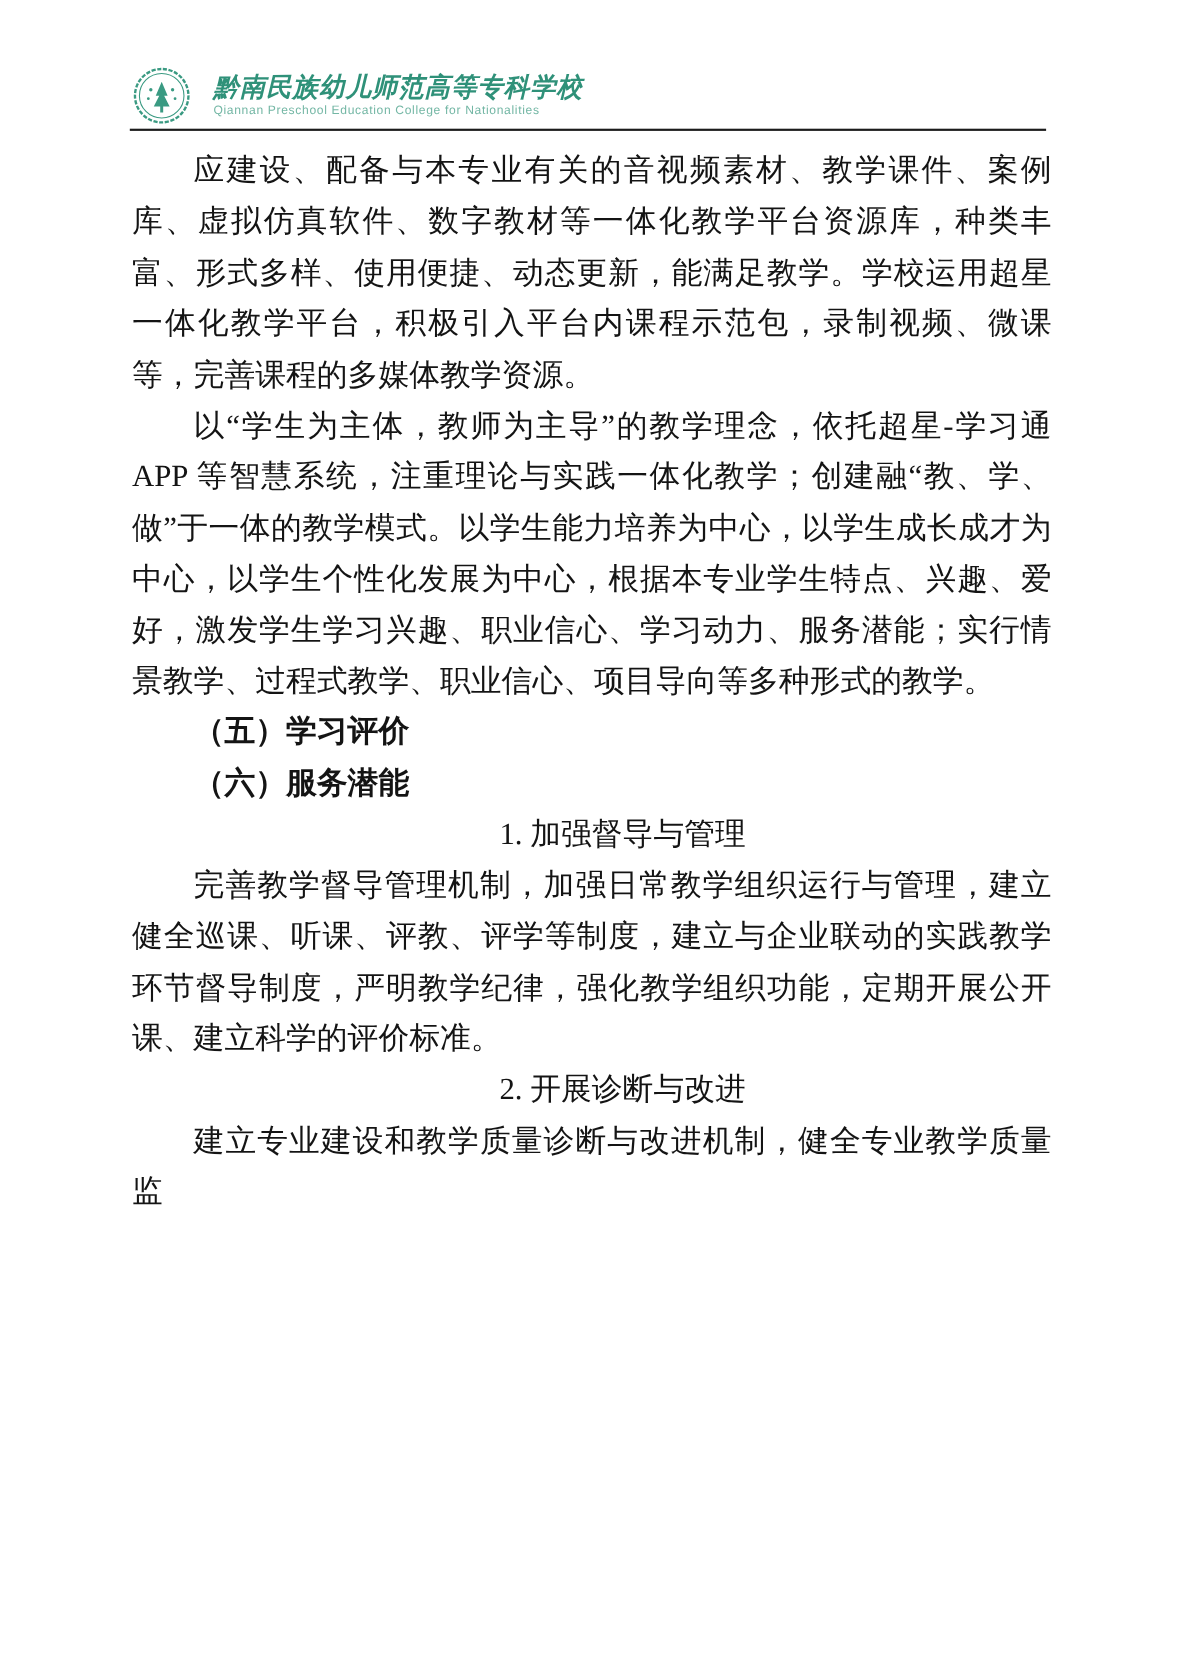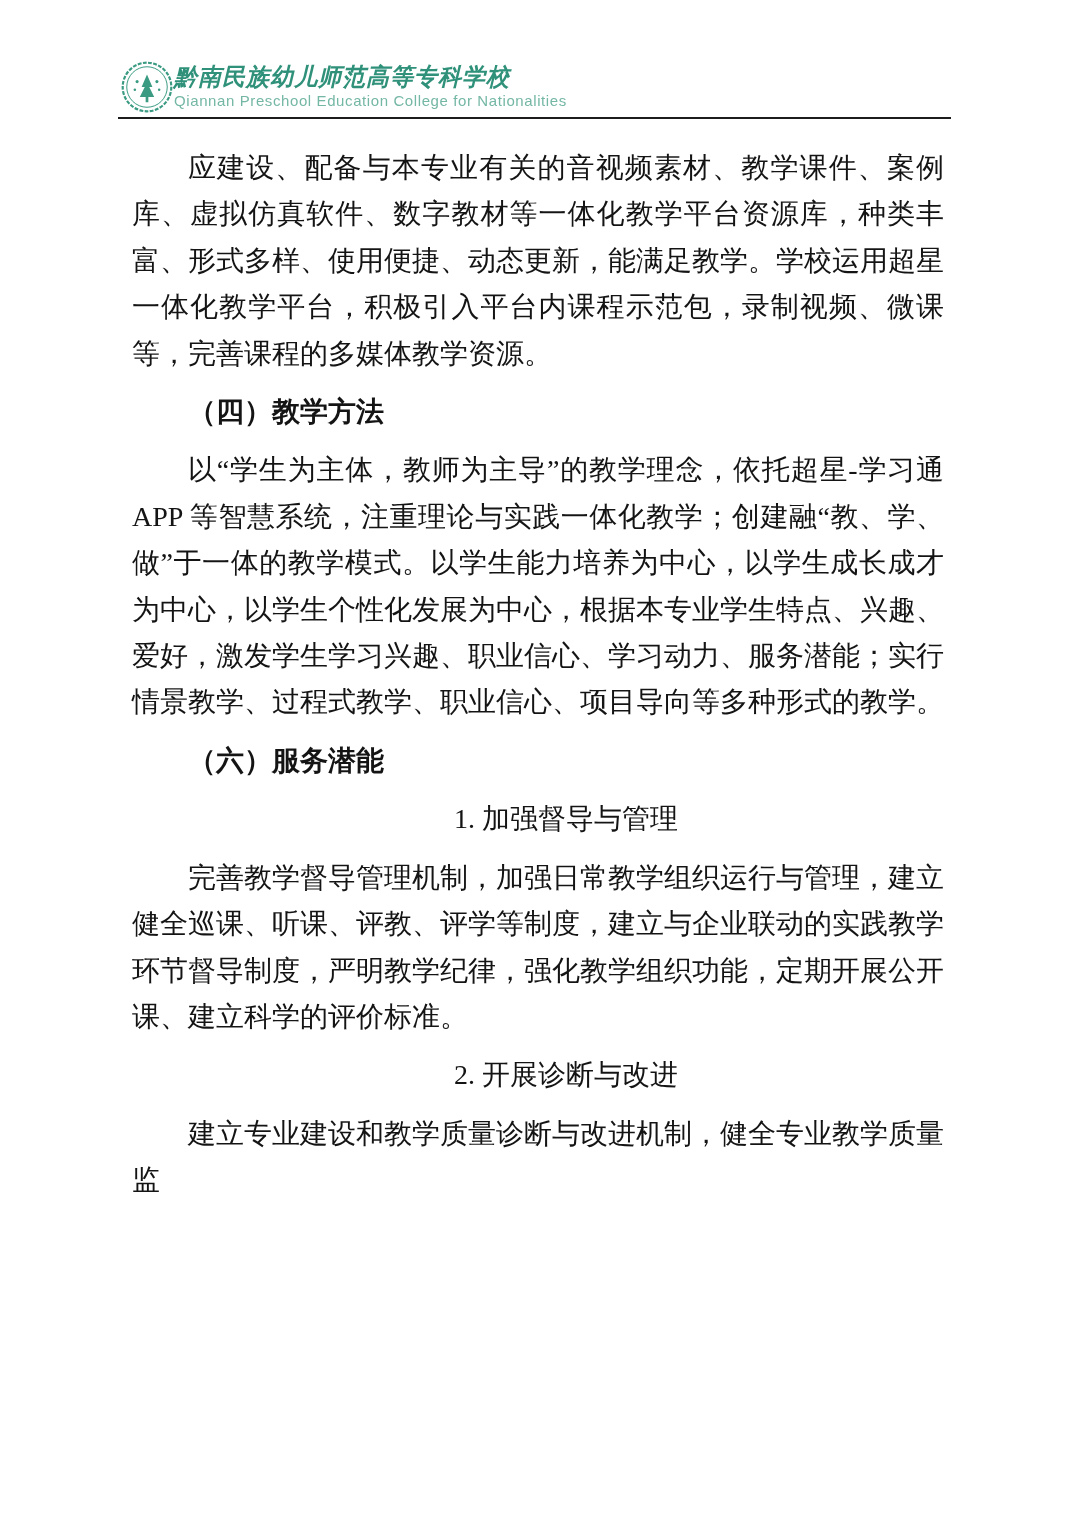--- a/index.html
+++ b/index.html
@@ -17,21 +17,21 @@
     overflow: hidden;
   }
   
   .header {
     position: absolute;
     left: 120px;
     top: 60px;
     width: 836px;
     display: flex;
     align-items: center;
-    gap: 0;
+    gap: 20px;
   }
   .emblem {
     width: 54px;
     height: 54px;
     flex: 0 0 auto;
   }
   .title-block {
     display: flex;
     flex-direction: column;
     line-height: 1.1;
@@ -40,21 +40,21 @@
     font-size: 23px;
     font-weight: 700;
     font-style: italic;
     letter-spacing: 1px;
     color: #2f9179;
     font-family: "Liberation Serif", "DejaVu Serif", serif;
     transform: scaleY(1.05);
   }
   .title-en {
     margin-top: 3px;
-    font-size: 15px;
+    font-size: 11px;
     letter-spacing: 0.6px;
     color: #74b7a5;
     font-family: "Liberation Sans", "DejaVu Sans", sans-serif;
   }
   .header-rule {
     position: absolute;
     left: 118px;
     top: 117px;
     width: 833px;
     height: 2.4px;
@@ -67,21 +67,21 @@
     top: 133px;
     width: 836px;
     color: #141414;
     font-size: 28px;
     line-height: 46.4px;
     text-align: justify;
   }
   .content p,
   .content h2,
   .content h3 {
-    margin: 12px;
+    margin: 0;
     padding: 0;
     font-size: 28px;
     line-height: 46.4px;
     text-indent: 2em;
   }
   .content p {
     font-weight: 400;
   }
   .content h2 {
     font-weight: 700;
@@ -112,22 +112,22 @@
     <div class="title-block">
       <div class="title-cn">黔南民族幼儿师范高等专科学校</div>
       <div class="title-en">Qiannan Preschool Education College for Nationalities</div>
     </div>
   </div>
 
   <div class="header-rule"></div>
 
   <div class="content">
     <p>应建设、配备与本专业有关的音视频素材、教学课件、案例库、虚拟仿真软件、数字教材等一体化教学平台资源库，种类丰富、形式多样、使用便捷、动态更新，能满足教学。学校运用超星一体化教学平台，积极引入平台内课程示范包，录制视频、微课等，完善课程的多媒体教学资源。</p>
-    <h2>（四）教学方法</h2>
     <p>以“学生为主体，教师为主导”的教学理念，依托超星-学习通 APP 等智慧系统，注重理论与实践一体化教学；创建融“教、学、做”于一体的教学模式。以学生能力培养为中心，以学生成长成才为中心，以学生个性化发展为中心，根据本专业学生特点、兴趣、爱好，激发学生学习兴趣、职业信心、学习动力、服务潜能；实行情景教学、过程式教学、职业信心、项目导向等多种形式的教学。</p>
+    <h2>（五）学习评价</h2>
     <h2>（六）服务潜能</h2>
     <h3>1. 加强督导与管理</h3>
     <p>完善教学督导管理机制，加强日常教学组织运行与管理，建立健全巡课、听课、评教、评学等制度，建立与企业联动的实践教学环节督导制度，严明教学纪律，强化教学组织功能，定期开展公开课、建立科学的评价标准。</p>
     <h3>2. 开展诊断与改进</h3>
     <p>建立专业建设和教学质量诊断与改进机制，健全专业教学质量监</p>
   </div>
 
 </div>
 
 </body></html>

